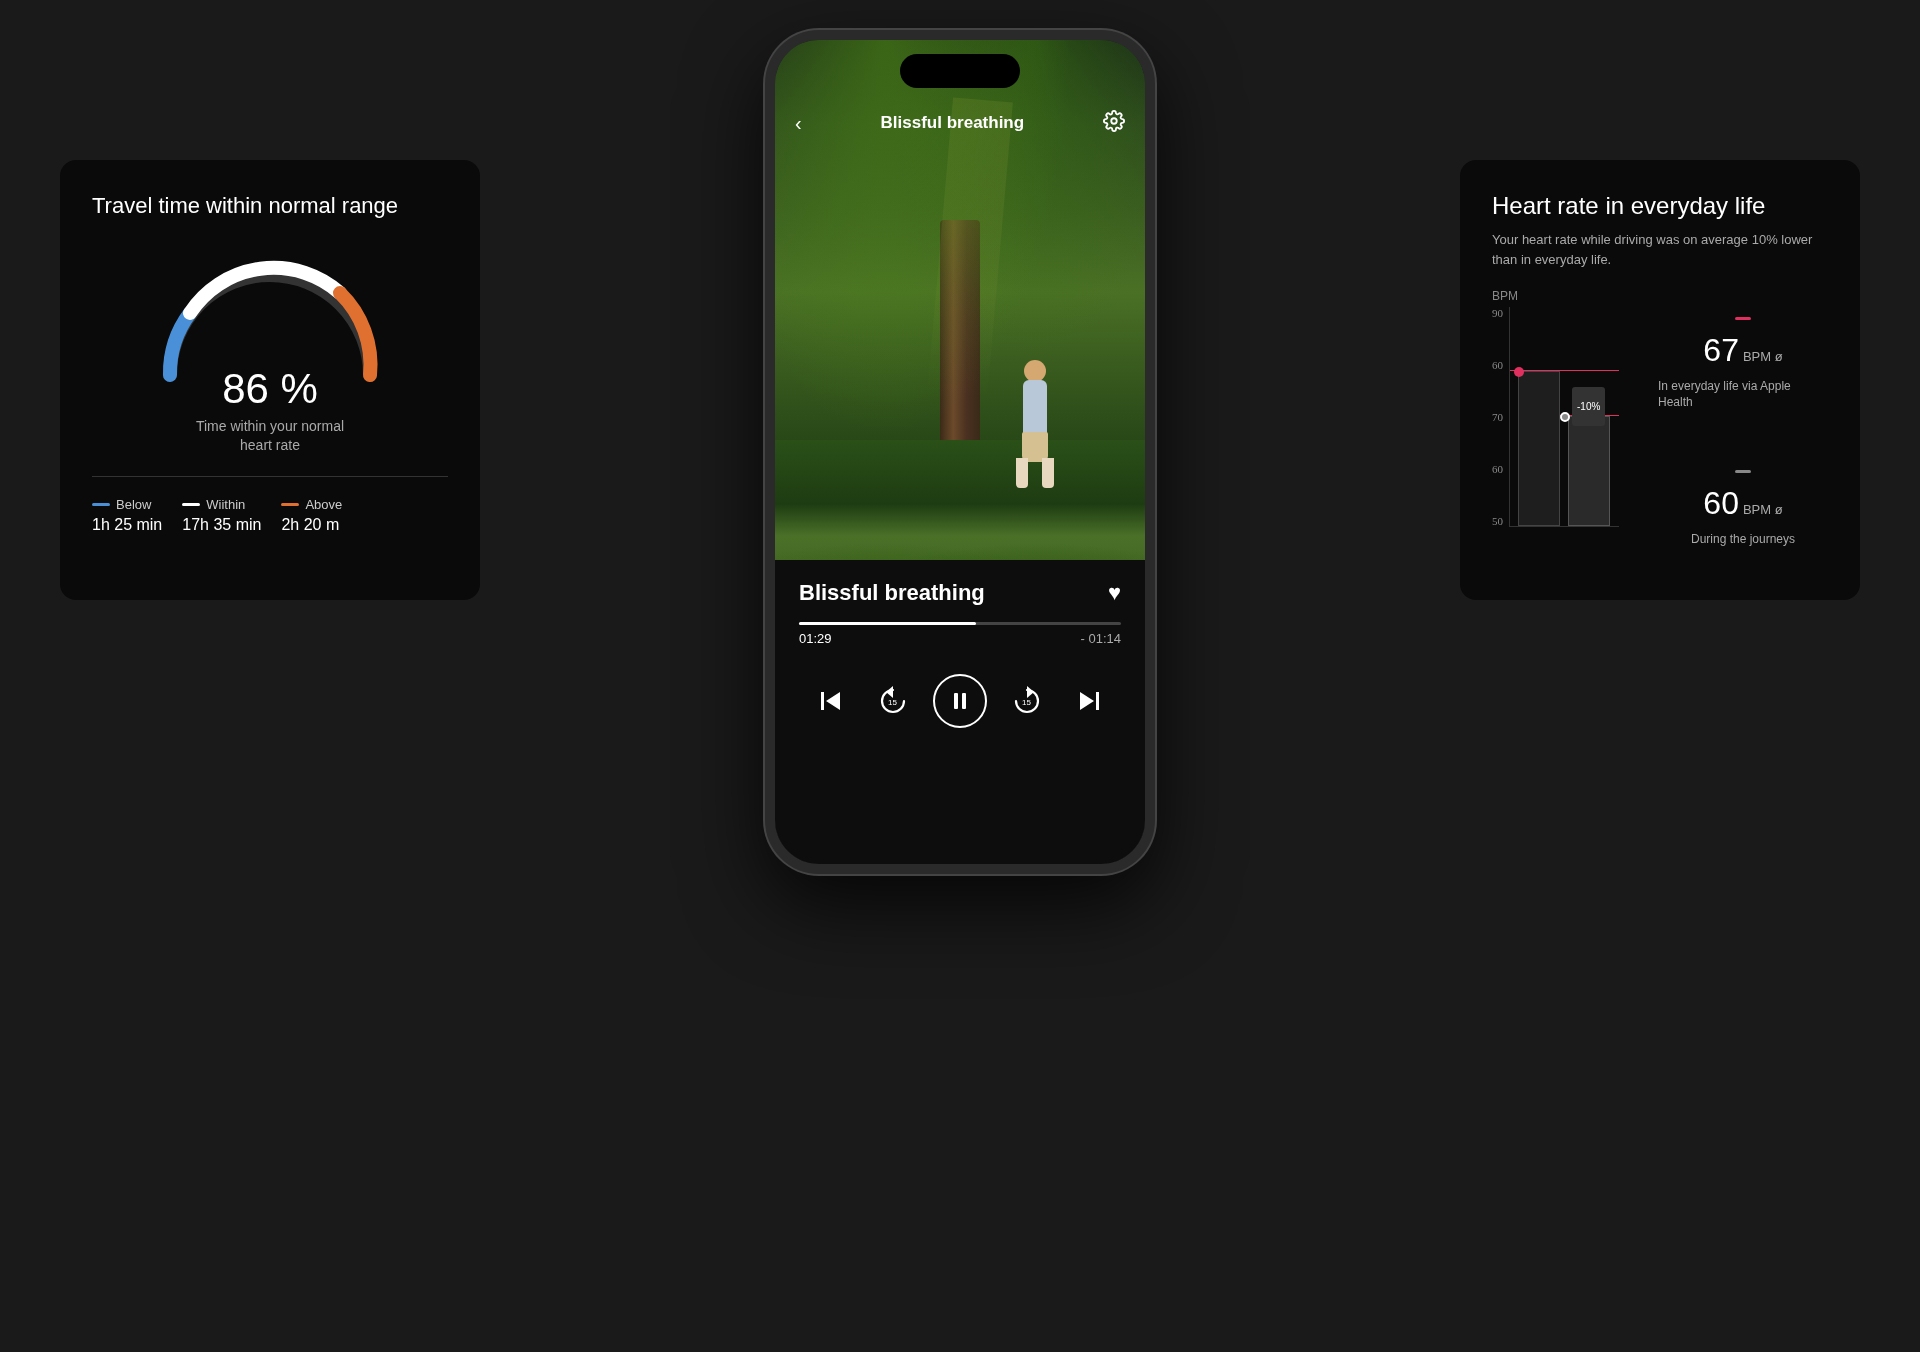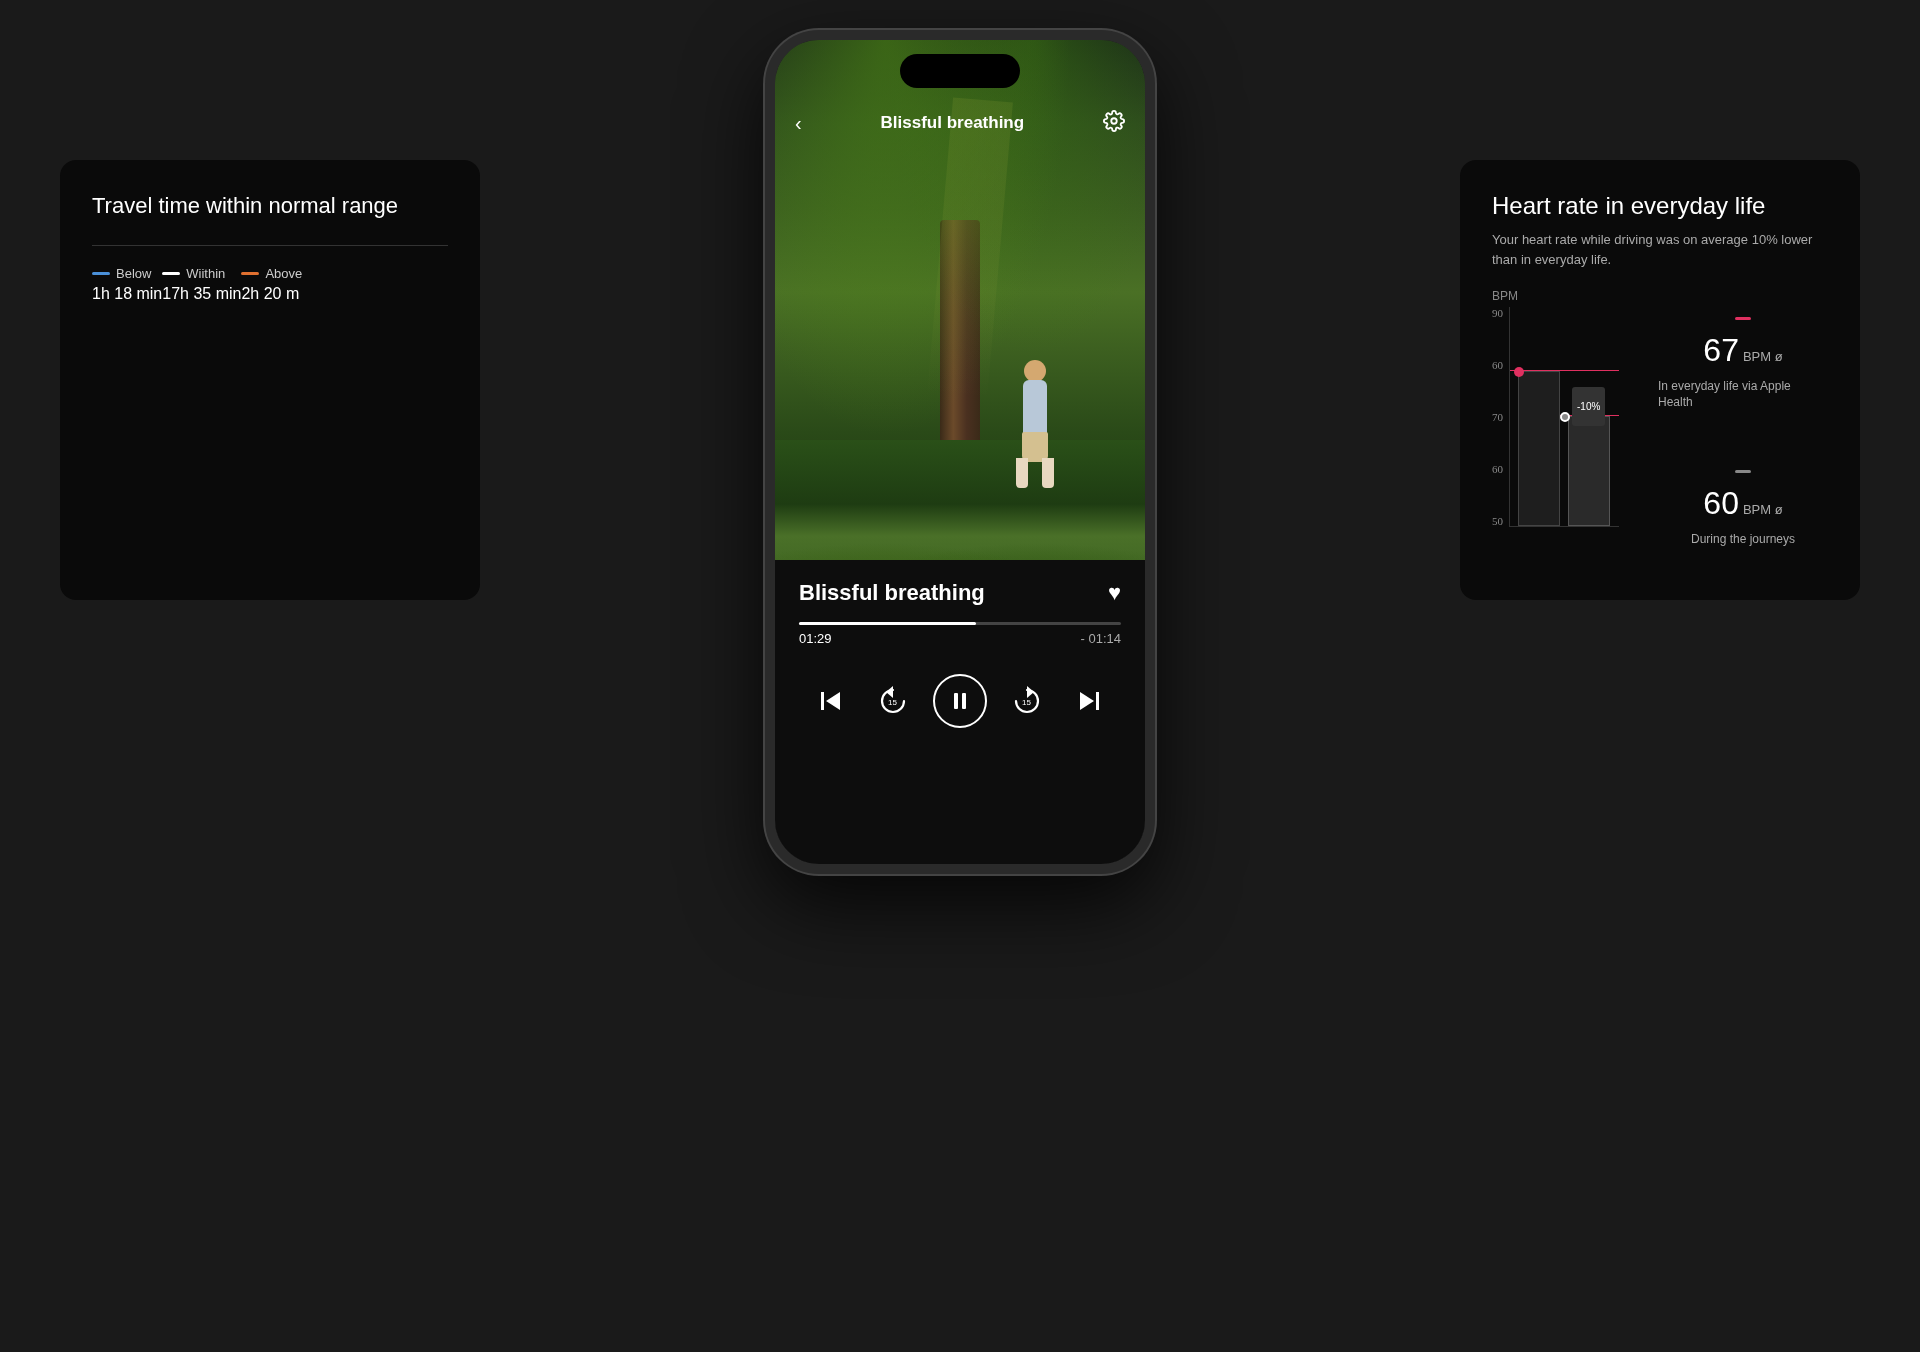--- a/index.html
+++ b/index.html
@@ -77,20 +77,21 @@
 
     .divider {
       width: 100%;
       height: 1px;
       background: #333;
       margin: 20px 0;
     }
 
     .legend-row {
       display: flex;
+      gap: 20px;
       align-items: center;
     }
 
     .legend-item {
       display: flex;
       flex-direction: column;
       gap: 4px;
     }
 
     .legend-label-row {
@@ -562,30 +563,47 @@
       flex-direction: column;
       align-items: center;
     }
   </style>
 </head>
 <body>
 
 <div class="left-panel">
   <div class="panel-title">Travel time within normal range</div>
 
+  <div class="gauge-wrapper">
+    <svg class="gauge-svg" viewBox="0 0 240 140">
+
+      <path d="M 20 130 A 100 100 0 0 1 220 130" fill="none" stroke="#333" stroke-width="14" stroke-linecap="round"></path>
+
+      <path d="M 20 130 A 100 100 0 0 1 40 68" fill="none" stroke="#4a90d9" stroke-width="14" stroke-linecap="round"></path>
+
+      <path d="M 40 68 A 100 100 0 0 1 190 48" fill="none" stroke="#ffffff" stroke-width="14" stroke-linecap="round"></path>
+
+      <path d="M 190 48 A 100 100 0 0 1 220 130" fill="none" stroke="#e07030" stroke-width="14" stroke-linecap="round"></path>
+    </svg>
+
+    <div class="gauge-center">
+      <span class="gauge-percent">86 %</span>
+      <div class="gauge-label">Time within your normal<br>heart rate</div>
+    </div>
+  </div>
 
   <div class="divider"></div>
 
   <div class="legend-row">
     <div class="legend-item">
       <div class="legend-label-row">
         <div class="legend-dot blue"></div>
         <span class="legend-name">Below</span>
       </div>
-      <span class="legend-time">1h 18 min</span>
+      <span class="legend-time">1h 25 min</span>
     </div>
     <div class="legend-item">
       <div class="legend-label-row">
         <div class="legend-dot white"></div>
         <span class="legend-name">Wiithin</span>
       </div>
       <span class="legend-time">17h 35 min</span>
     </div>
     <div class="legend-item">
       <div class="legend-label-row">

